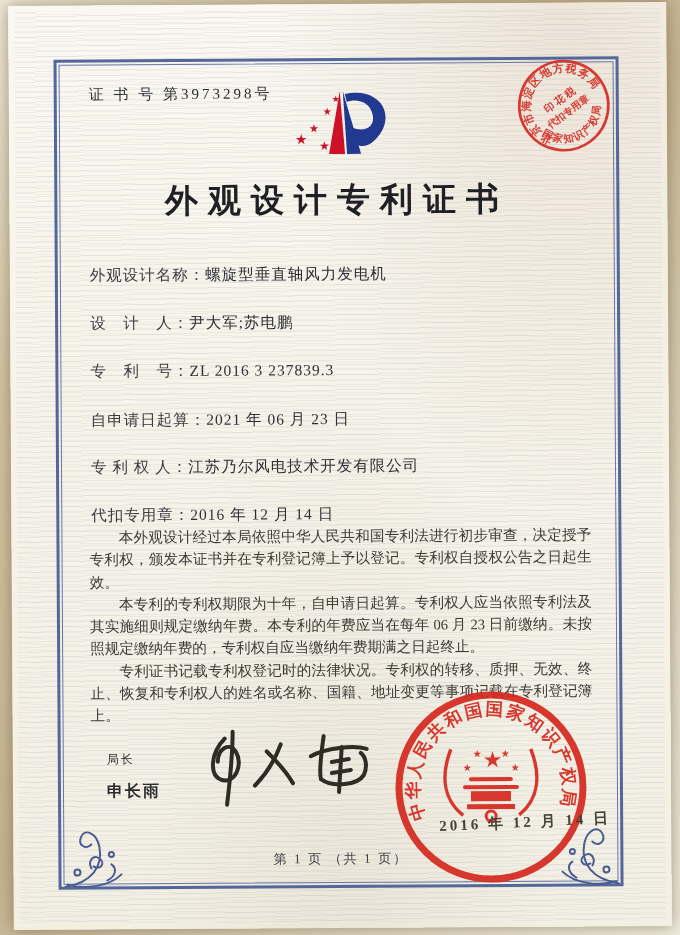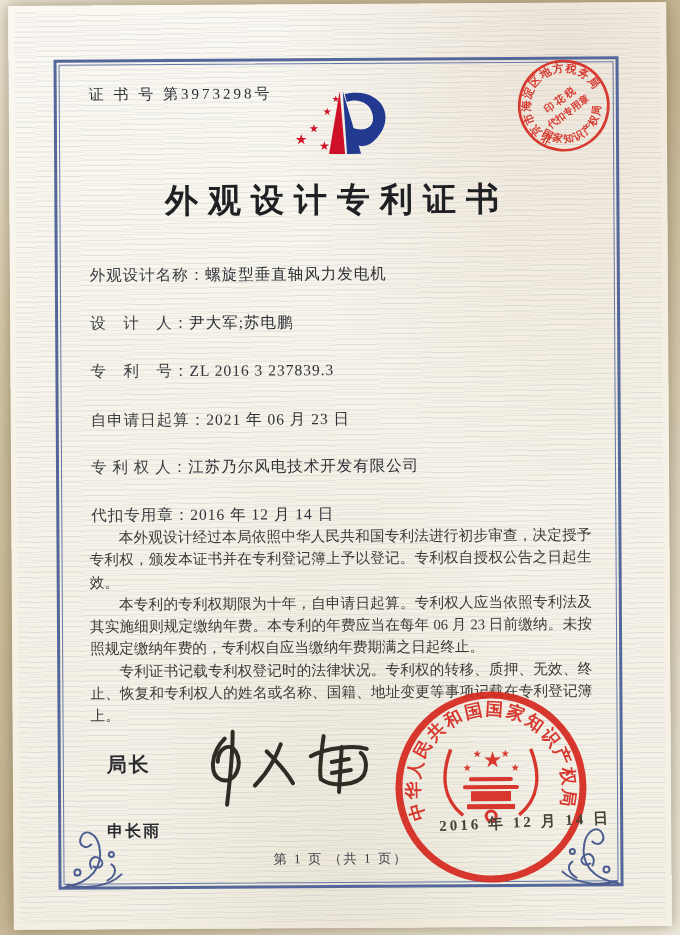--- a/index.html
+++ b/index.html
@@ -39,22 +39,22 @@
     font-size:33px; font-weight:600; letter-spacing:10px; color:#1f2024;
   }
   .field { position:absolute; left:80px; font-size:15.5px; color:#34353a; letter-spacing:1px; white-space:nowrap; }
   .field .lbl { color:#3a3b40; }
   .field .val { color:#2f3036; }
   .paras {
     position:absolute; left:78px; top:521px; width:502px;
     font-size:14.6px; line-height:22.3px; color:#3b3a37; text-align:justify;
   }
   .paras p { text-indent:2em; margin:0; }
-  .director-title { position:absolute; left:94px; top:746px; font-size:20px; font-weight:700; color:#2b2c30; letter-spacing:2px; }
-  .director-name  { position:absolute; left:94px; top:816px; font-size:16px; font-weight:600; color:#2b2c30; letter-spacing:2px; }
+  .director-title { position:absolute; left:94px; top:746px; font-size:12px; font-weight:400; color:#2b2c30; letter-spacing:2px; }
+  .director-name  { position:absolute; left:94px; top:776px; font-size:16px; font-weight:600; color:#2b2c30; letter-spacing:2px; }
   .sig { position:absolute; left:180px; top:722px; }
   .footer {
     position:absolute; left:45px; top:846px; width:565px; text-align:center;
     font-size:13.2px; letter-spacing:2px; color:#3c3d42;
   }
   .seal-main { position:absolute; left:378px; top:684px; opacity:.92; }
   .date-stamp {
     position:absolute; left:392px; top:810px; width:240px; text-align:center;
     font-size:15px; letter-spacing:3px; color:#474237; transform:rotate(-2.4deg); font-weight:600;
   }

